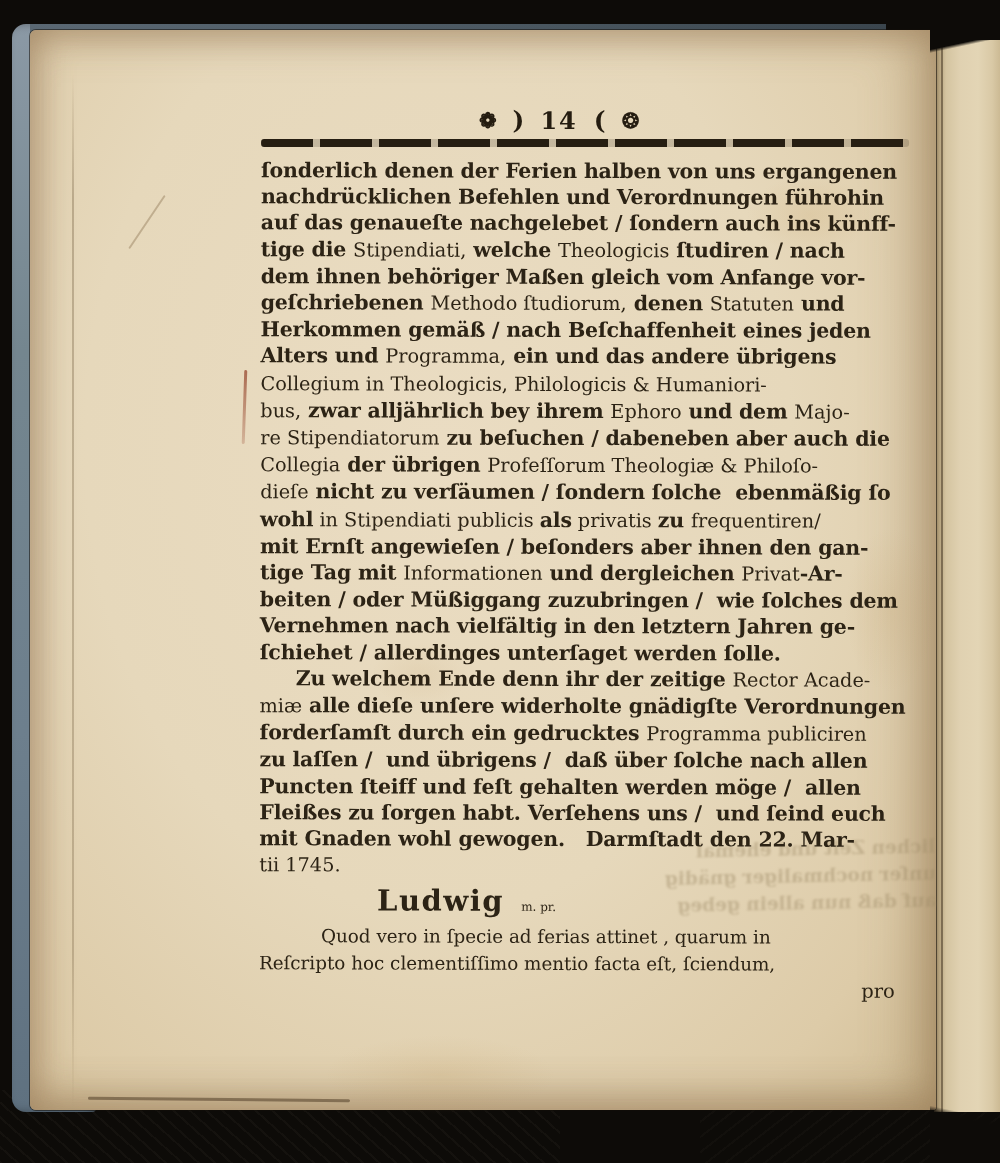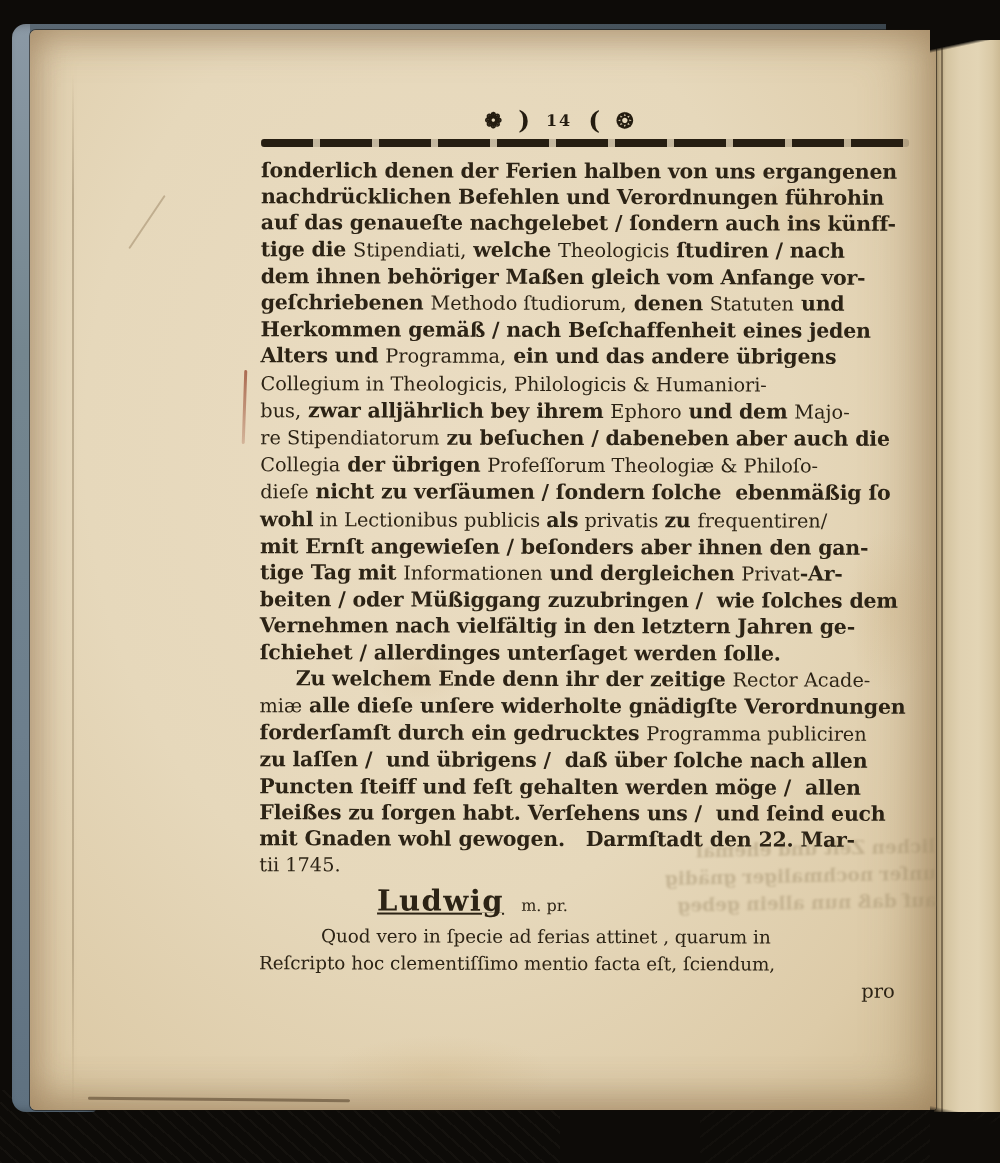--- a/index.html
+++ b/index.html
@@ -84,33 +84,33 @@
     position:absolute;left:260px;top:104px;width:648px;
     color:#2c2315;transform:rotate(.15deg);
   }
   .page-head{
     display:flex;justify-content:center;align-items:center;gap:16px;
     height:32px;transform:translateX(-26px);
     font-size:22px;font-weight:700;color:#241c10;
   }
   .page-head .orn{font-size:21px;line-height:1;}
   .page-head .brk{font-size:25px;font-weight:700;}
-  .page-head .num{font-size:16px;letter-spacing:2px;font-weight:700;}
+  .page-head .num{font-size:24px;letter-spacing:2px;font-weight:700;}
   .head-rule{
     height:8px;margin-top:3px;border-radius:3px;transform:rotate(-.15deg);
     background:repeating-linear-gradient(90deg,#261e12 0 52px,rgba(38,30,18,.18) 52px 59px);
   }
   .body-lines{margin-top:11px;font-size:20.5px;line-height:26.2px;}
   .line{white-space:pre;}
   .line span.f{font-weight:700;letter-spacing:-.2px;}
   .line span.a{font-weight:400;font-size:.94em;letter-spacing:0;}
   .line span.g{font-weight:700;}
   .signature{margin-top:5px;padding-left:118px;height:36px;}
-  .signature .name{font-size:29px;font-weight:700;letter-spacing:1.5px;text-decoration:underline;}
-  .signature .suffix{font-size:16px;font-weight:400;margin-left:12px;margin-top:8px;}
+  .signature .name{font-size:29px;font-weight:700;letter-spacing:1.5px;}
+  .signature .suffix{font-size:12px;font-weight:400;margin-left:12px;margin-top:8px;}
   .latin-par{margin-top:4px;font-size:19.5px;line-height:26.8px;}
   .catchword-line{text-align:right;padding-right:12px;font-size:19.5px;line-height:26.8px;}
   
   .bleed{
     position:absolute;left:598px;top:836px;width:338px;
     transform:scaleX(-1) rotate(1.2deg);
     filter:blur(1.1px);opacity:.42;color:#9d8a66;
     font-size:18.5px;line-height:27px;
   }
 </style>
@@ -162,21 +162,21 @@
       <div class="line"><span class="f">tige die </span><span class="a">Stipendiati,</span><span class="f"> welche </span><span class="a">Theologicis</span><span class="f"> ſtudiren / nach</span></div>
       <div class="line"><span class="f">dem ihnen behöriger Maßen gleich vom Anfange vor-</span></div>
       <div class="line"><span class="f">geſchriebenen </span><span class="a">Methodo ſtudiorum,</span><span class="f"> denen </span><span class="a">Statuten</span><span class="f"> und</span></div>
       <div class="line"><span class="f">Herkommen gemäß / nach Beſchaffenheit eines jeden</span></div>
       <div class="line"><span class="f">Alters und </span><span class="a">Programma,</span><span class="f"> ein und das andere übrigens</span></div>
       <div class="line"><span class="a">Collegium in Theologicis, Philologicis &amp; Humaniori-</span></div>
       <div class="line"><span class="a">bus,</span><span class="f"> zwar alljährlich bey ihrem </span><span class="a">Ephoro</span><span class="f"> und dem </span><span class="a">Majo-</span></div>
       <div class="line"><span class="a">re Stipendiatorum</span><span class="f"> zu beſuchen / dabeneben aber auch die</span></div>
       <div class="line"><span class="a">Collegia</span><span class="f"> der übrigen </span><span class="a">Profeſſorum Theologiæ &amp; Philoſo-</span></div>
       <div class="line"><span class="a">dieſe</span><span class="f"> nicht zu verſäumen / ſondern ſolche  ebenmäßig ſo</span></div>
-      <div class="line"><span class="f">wohl</span><span class="a"> in Lectionibus publicis </span><span class="f">als</span><span class="a"> privatis </span><span class="f">zu </span><span class="a">frequentiren/</span></div>
+      <div class="line"><span class="f">wohl</span><span class="a"> in Stipendiati publicis </span><span class="f">als</span><span class="a"> privatis </span><span class="f">zu </span><span class="a">frequentiren/</span></div>
       <div class="line"><span class="f">mit Ernſt angewieſen / beſonders aber ihnen den gan-</span></div>
       <div class="line"><span class="f">tige Tag mit </span><span class="a">Informationen</span><span class="f"> und dergleichen </span><span class="a">Privat</span><span class="f">-Ar-</span></div>
       <div class="line"><span class="f">beiten / oder Müßiggang zuzubringen /  wie ſolches dem</span></div>
       <div class="line"><span class="f">Vernehmen nach vielfältig in den letztern Jahren ge-</span></div>
       <div class="line"><span class="f">ſchiehet / allerdinges unterſaget werden ſolle.</span></div>
       <div class="line" style="padding-left: 36px;"><span class="f">Zu welchem Ende denn ihr der zeitige </span><span class="a">Rector Acade-</span></div>
       <div class="line"><span class="a">miæ</span><span class="f"> alle dieſe unſere widerholte gnädigſte Verordnungen</span></div>
       <div class="line"><span class="f">forderſamſt durch ein gedrucktes </span><span class="a">Programma publiciren</span></div>
       <div class="line"><span class="f">zu laſſen /  und übrigens /  daß über ſolche nach allen</span></div>
       <div class="line"><span class="f">Puncten ſteiff und feſt gehalten werden möge /  allen</span></div>

